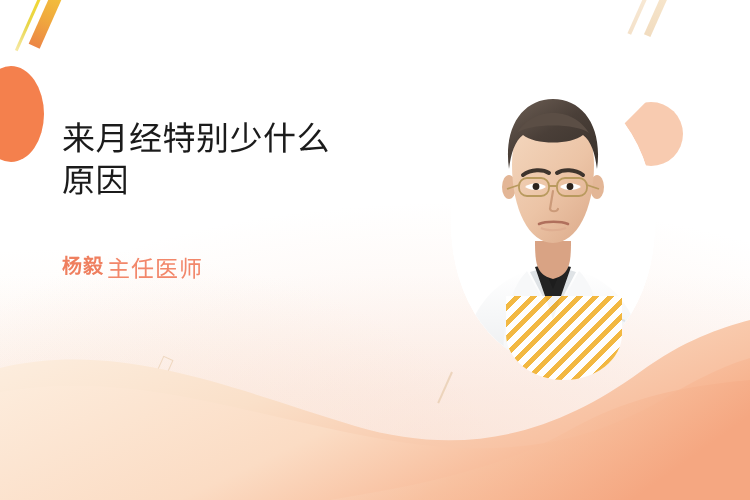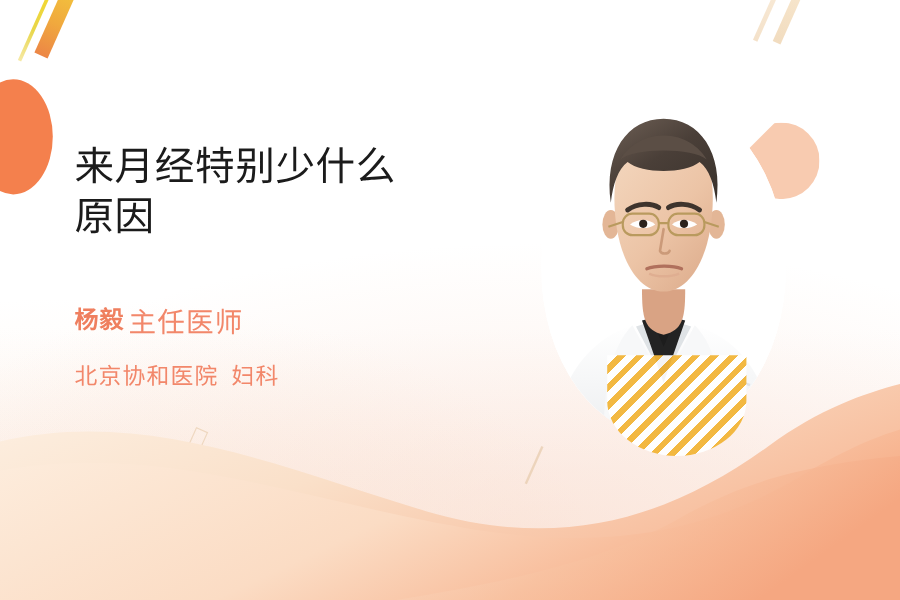--- a/index.html
+++ b/index.html
@@ -266,19 +266,15 @@
 
   <div class="text-block" style="z-index:6;">
     <h1 class="title">来月经特别少什么
 原因</h1>
 
     <div class="byline">
       <span class="doctor-name">杨毅</span>
       <span class="doctor-title">主任医师</span>
     </div>
 
-    <div class="affiliation">
-      <span>北京协和医院</span>
-      <span>妇科</span>
-    </div>
   </div>
 
 </div>
 
 </body></html>

